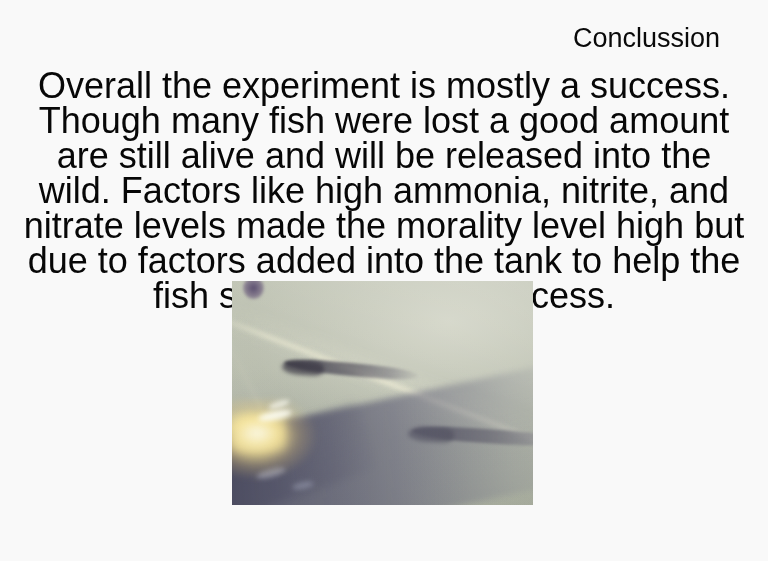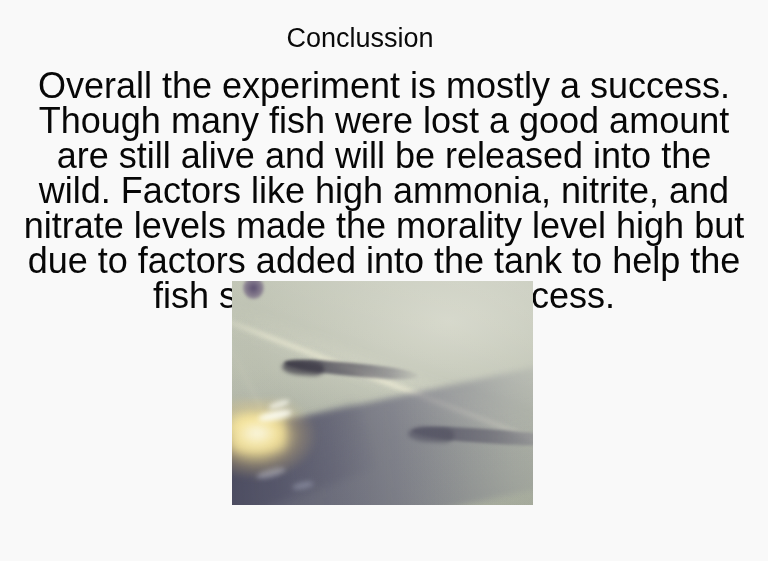--- a/index.html
+++ b/index.html
@@ -17,21 +17,21 @@
     position: relative;
     width: 768px;
     height: 561px;
     background: #f9f9f9;
   }
   .slide-title {
     position: absolute;
     top: 22px;
     left: 0;
     width: 720px;
-    text-align: center;
+    text-align: right;
     font-size: 27px;
     line-height: 32px;
     color: #0a0a0a;
     letter-spacing: 0px;
   }
   .slide-body {
     position: absolute;
     top: 68px;
     left: 18px;
     width: 732px;

